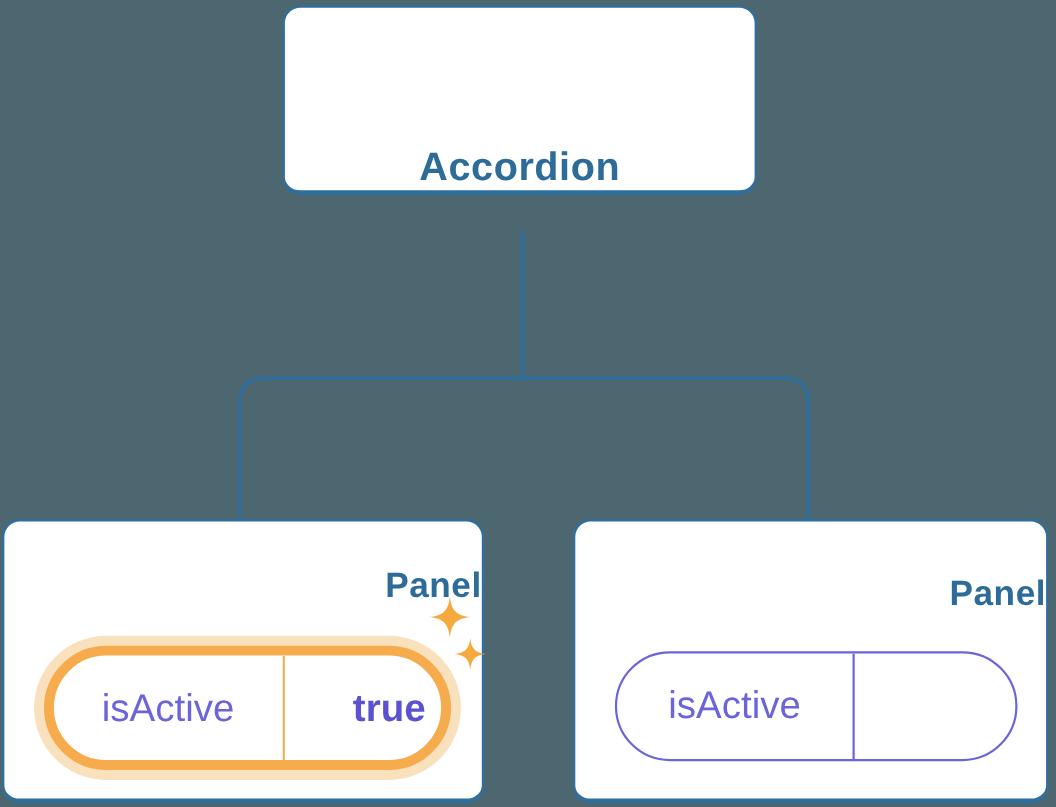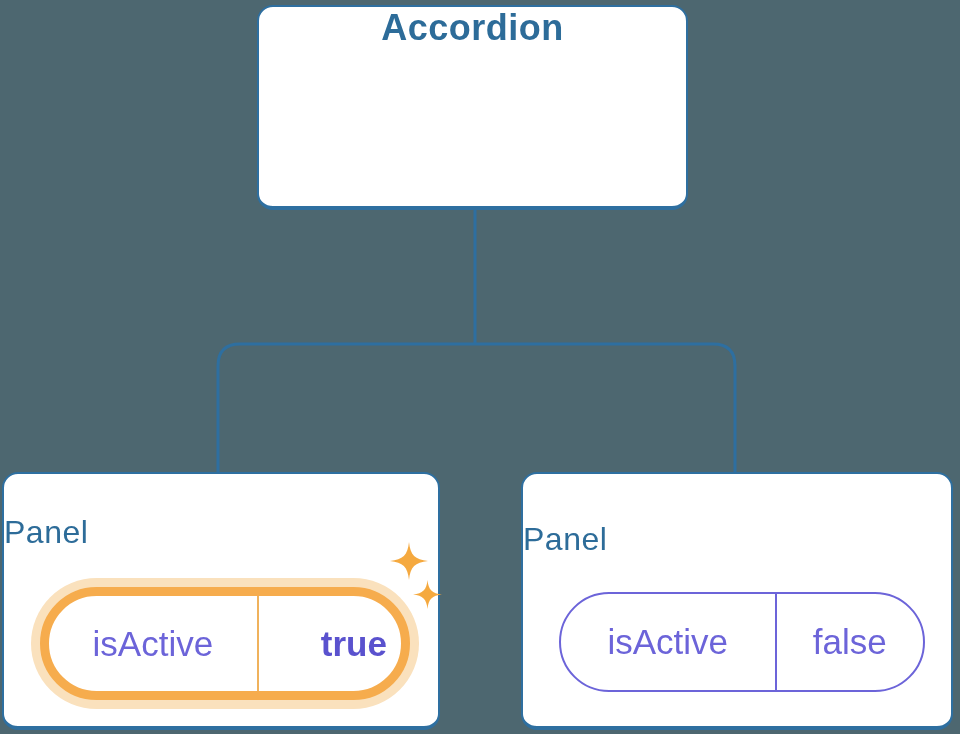--- a/index.html
+++ b/index.html
@@ -37,39 +37,39 @@
   }
   .card {
     position: absolute;
     background: var(--card-background);
     border: 2.5px solid var(--node-border-blue);
     border-bottom-width: 4.5px;
     border-radius: 16px;
   }
   .root-card {
     left: 257px; top: 5px;
-    width: 431px; height: 205px;
+    width: 431px; height: 172px;
     display: flex;
-    align-items: flex-start;
+    align-items: flex-end;
     justify-content: center;
   }
   .root-label {
     font-size: 36px;
     font-weight: 600;
     letter-spacing: 0.5px;
     color: var(--node-text-blue);
   }
   .panel-card-left  { left: 2px;   top: 472px; width: 438px; height: 258px; }
   .panel-card-right { left: 521px; top: 472px; width: 432px; height: 258px; }
   .panel-title {
     position: absolute;
     left: 0; right: 0;
-    text-align: left;
+    text-align: right;
     font-size: 32px;
-    font-weight: 400;
+    font-weight: 700;
     letter-spacing: 0.5px;
     color: var(--node-text-blue);
   }
   .panel-card-left  .panel-title { top: 40px; }
   .panel-card-right .panel-title { top: 47px; }
   .pill {
     position: absolute;
     display: flex;
     align-items: stretch;
     background: var(--card-background);
@@ -142,17 +142,16 @@
       <path d="M19,0 C20.3,13 25,17.7 38,19 C25,20.3 20.3,25 19,38 C17.7,25 13,20.3 0,19 C13,17.7 17.7,13 19,0 Z"></path>
     </svg>
   </div>
 
   <div class="card panel-card-right">
     <div class="panel-title">Panel</div>
 
     <div class="pill pill-plain">
       <span class="pill-cell pill-key">isActive</span>
       <span class="pill-divider"></span>
-      <span class="pill-cell pill-value">false</span>
     </div>
   </div>
 
 </div>
 
 </body></html>

